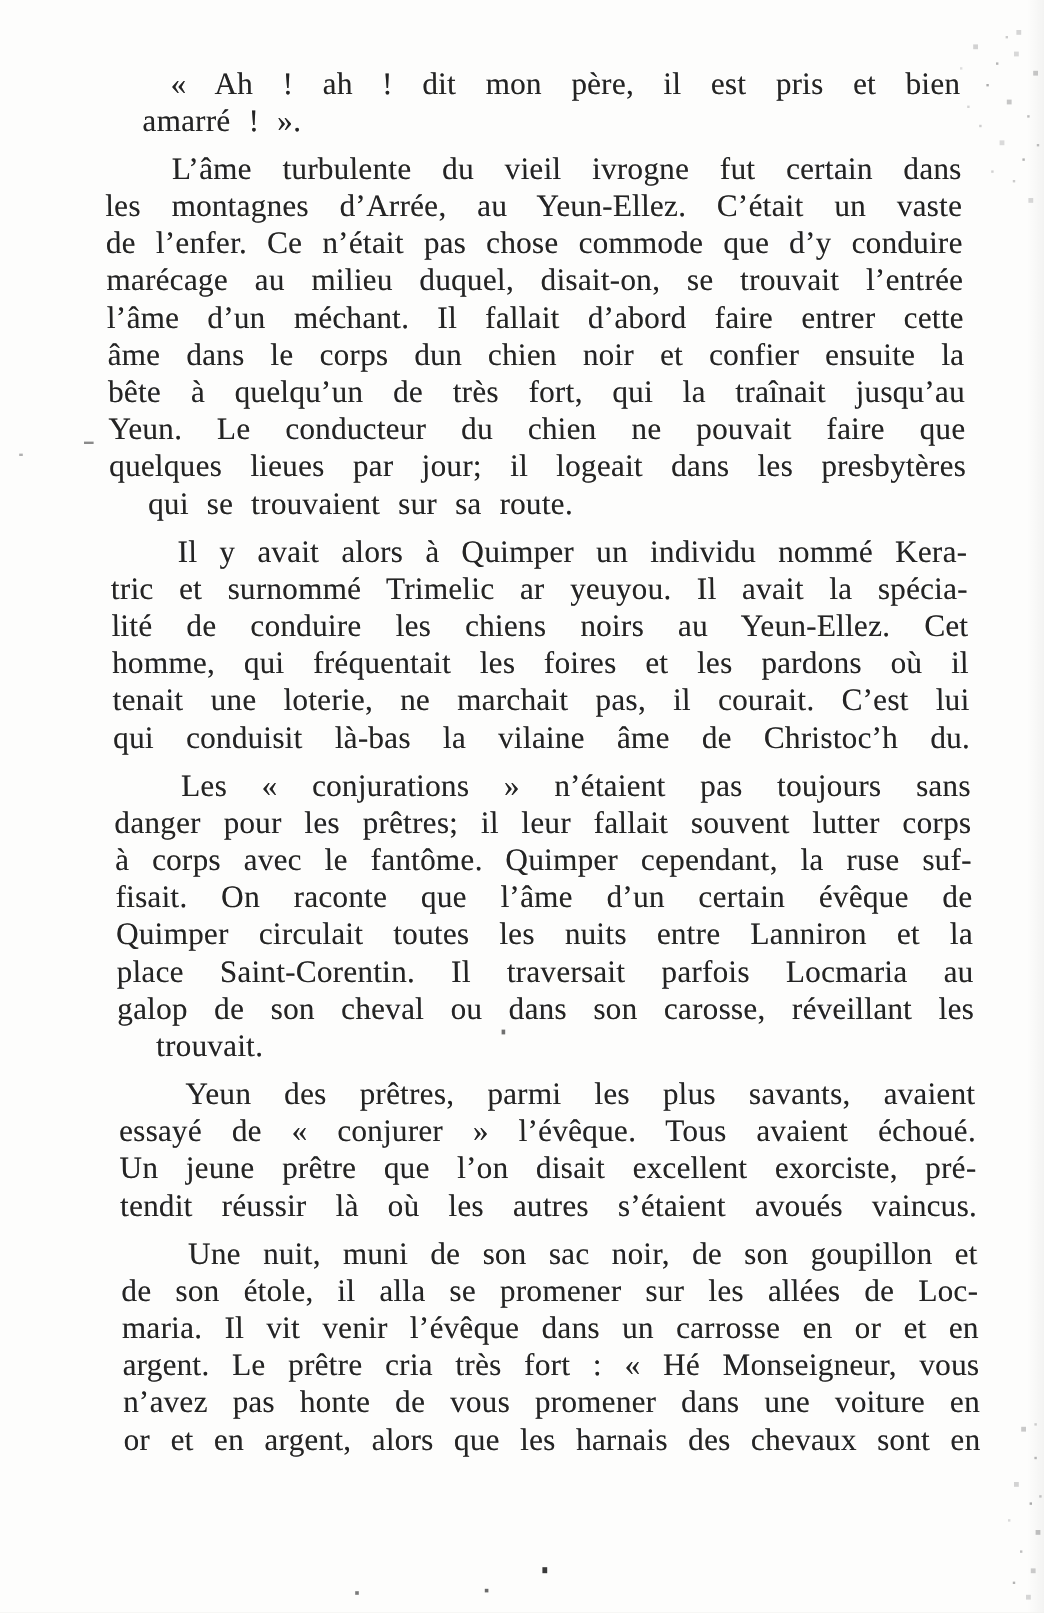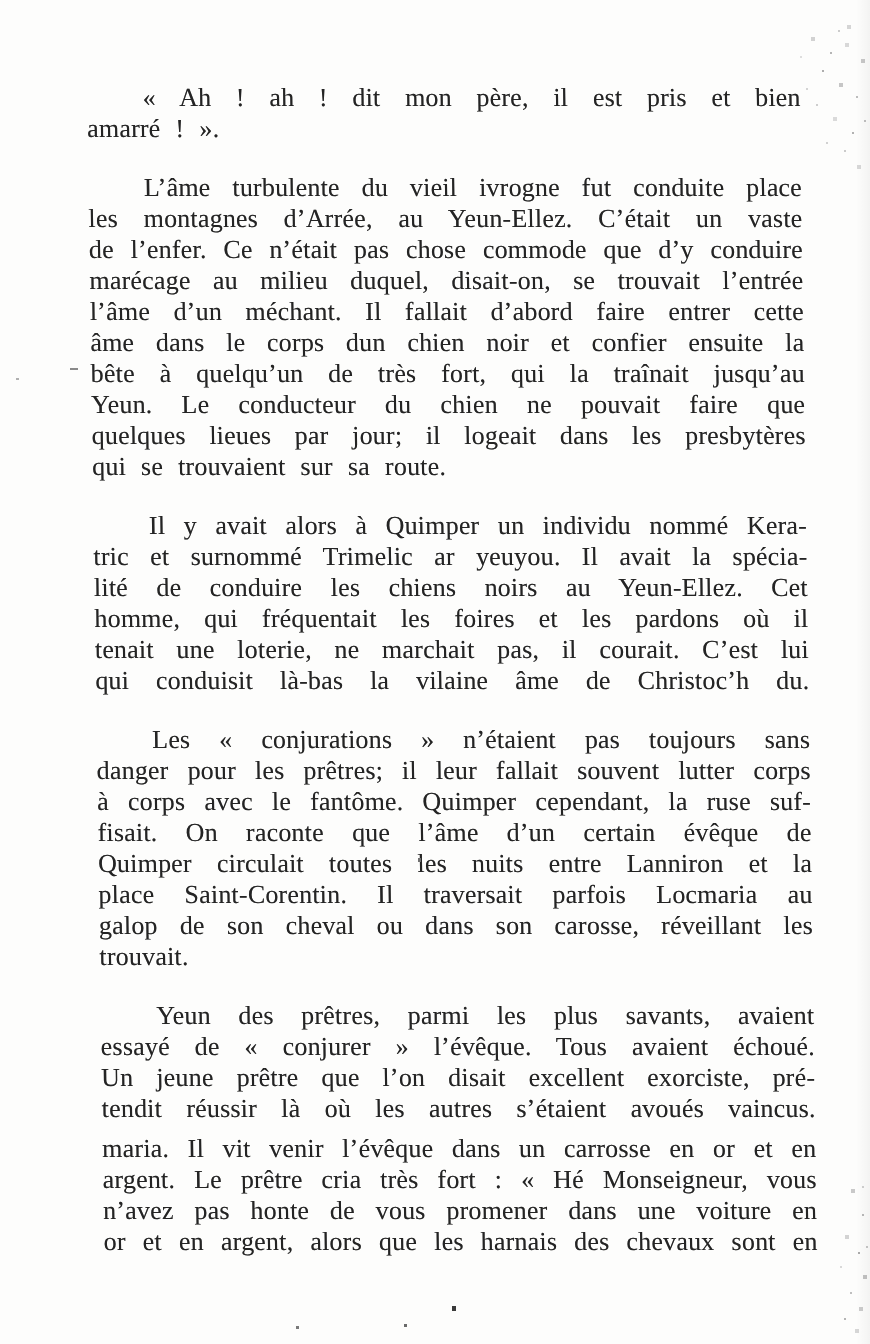--- a/index.html
+++ b/index.html
@@ -34,25 +34,26 @@
     letter-spacing: 0.2px;
     text-shadow: 0 0 0.5px rgba(30,30,30,0.4);
   }
   .para { margin: 0; }
   .para + .para { margin-top: 9px; }
   .line {
     text-align: justify;
     text-align-last: justify;
     min-height: 31px;
   }
-  .line.first { text-indent: 56px; margin-top: 28px; }
+  .line.first { text-indent: 56px; }
   .line.end {
     text-align: left;
     text-align-last: left;
     word-spacing: 0.32em;
+    margin-left: 32px;
   }
   .it { }
 
   
   .speck { position: absolute; pointer-events: none; }
   .noise-dot {
     position: absolute; width: 2px; height: 2px;
     background: transparent; pointer-events: none;
   }
   .noise-tr {
@@ -75,21 +76,21 @@
 </head>
 <body>
 
 <div class="page">
   <main class="text-block">
       <div class="para">
         <div class="line first"><span>« Ah ! ah ! dit mon père, il est pris et bien</span></div>
         <div class="line end"><span>amarré ! ».</span></div>
       </div>
       <div class="para">
-        <div class="line first"><span>L’âme turbulente du vieil ivrogne fut conduite place</span></div>
+        <div class="line first"><span>L’âme turbulente du vieil ivrogne fut certain dans</span></div>
         <div class="line"><span>les montagnes d’Arrée, au Yeun-Ellez. C’était un vaste</span></div>
         <div class="line"><span>de l’enfer. Ce n’était pas chose commode que d’y conduire</span></div>
         <div class="line"><span>marécage au milieu duquel, disait-on, se trouvait l’entrée</span></div>
         <div class="line"><span>l’âme d’un méchant. Il fallait d’abord faire entrer cette</span></div>
         <div class="line"><span>âme dans le corps dun chien noir et confier ensuite la</span></div>
         <div class="line"><span>bête à quelqu’un de très fort, qui la traînait jusqu’au</span></div>
         <div class="line"><span>Yeun. Le conducteur du chien ne pouvait faire que</span></div>
         <div class="line"><span>quelques lieues par jour; il logeait dans les presbytères</span></div>
         <div class="line end"><span>qui se trouvaient sur sa route.</span></div>
       </div>
@@ -111,20 +112,22 @@
         <div class="line"><span>galop de son cheval ou dans son carosse, réveillant les</span></div>
         <div class="line end"><span>trouvait.</span></div>
       </div>
       <div class="para">
         <div class="line first"><span>Yeun des prêtres, parmi les plus savants, avaient</span></div>
         <div class="line"><span>essayé de « conjurer » l’évêque. Tous avaient échoué.</span></div>
         <div class="line"><span>Un jeune prêtre que l’on disait excellent exorciste, pré-</span></div>
         <div class="line"><span>tendit réussir là où les autres s’étaient avoués vaincus.</span></div>
       </div>
       <div class="para">
+        <div class="line first"><span>Une nuit, muni de son sac noir, de son goupillon et</span></div>
+        <div class="line"><span>de son étole, il alla se promener sur les allées de Loc-</span></div>
         <div class="line"><span>maria. Il vit venir l’évêque dans un carrosse en or et en</span></div>
         <div class="line"><span>argent. Le prêtre cria très fort : « Hé Monseigneur, vous</span></div>
         <div class="line"><span>n’avez pas honte de vous promener dans une voiture en</span></div>
         <div class="line"><span>or et en argent, alors que les harnais des chevaux sont en</span></div>
       </div>
     </main>
 
   <div class="noise-dot noise-tr"></div>
   <div class="noise-dot noise-br"></div>
 

